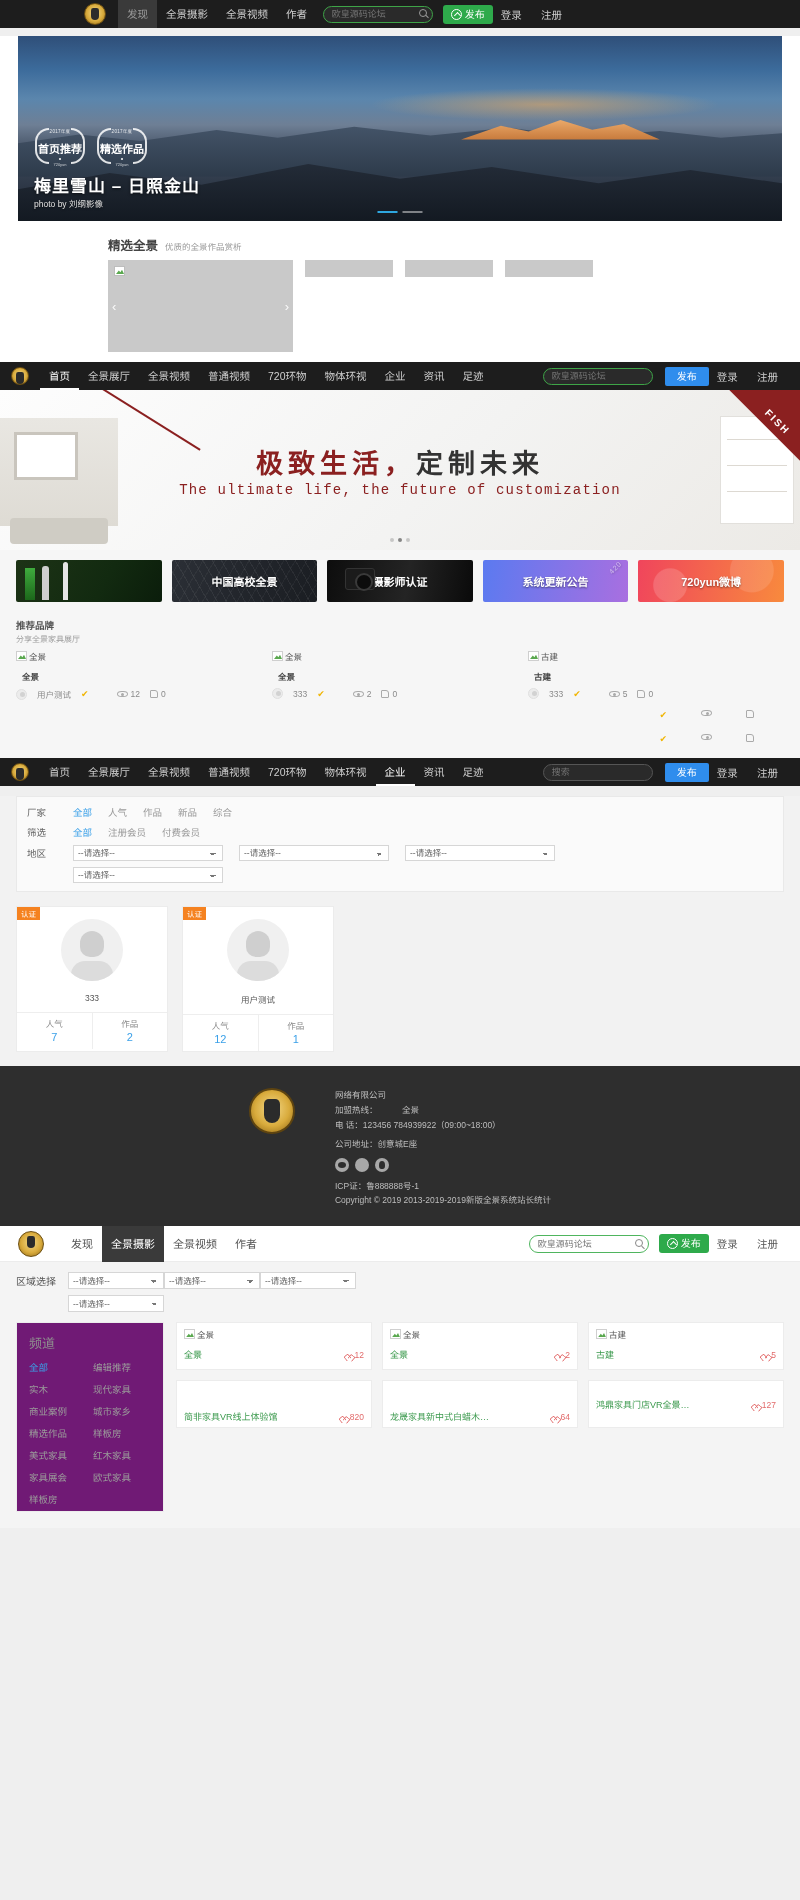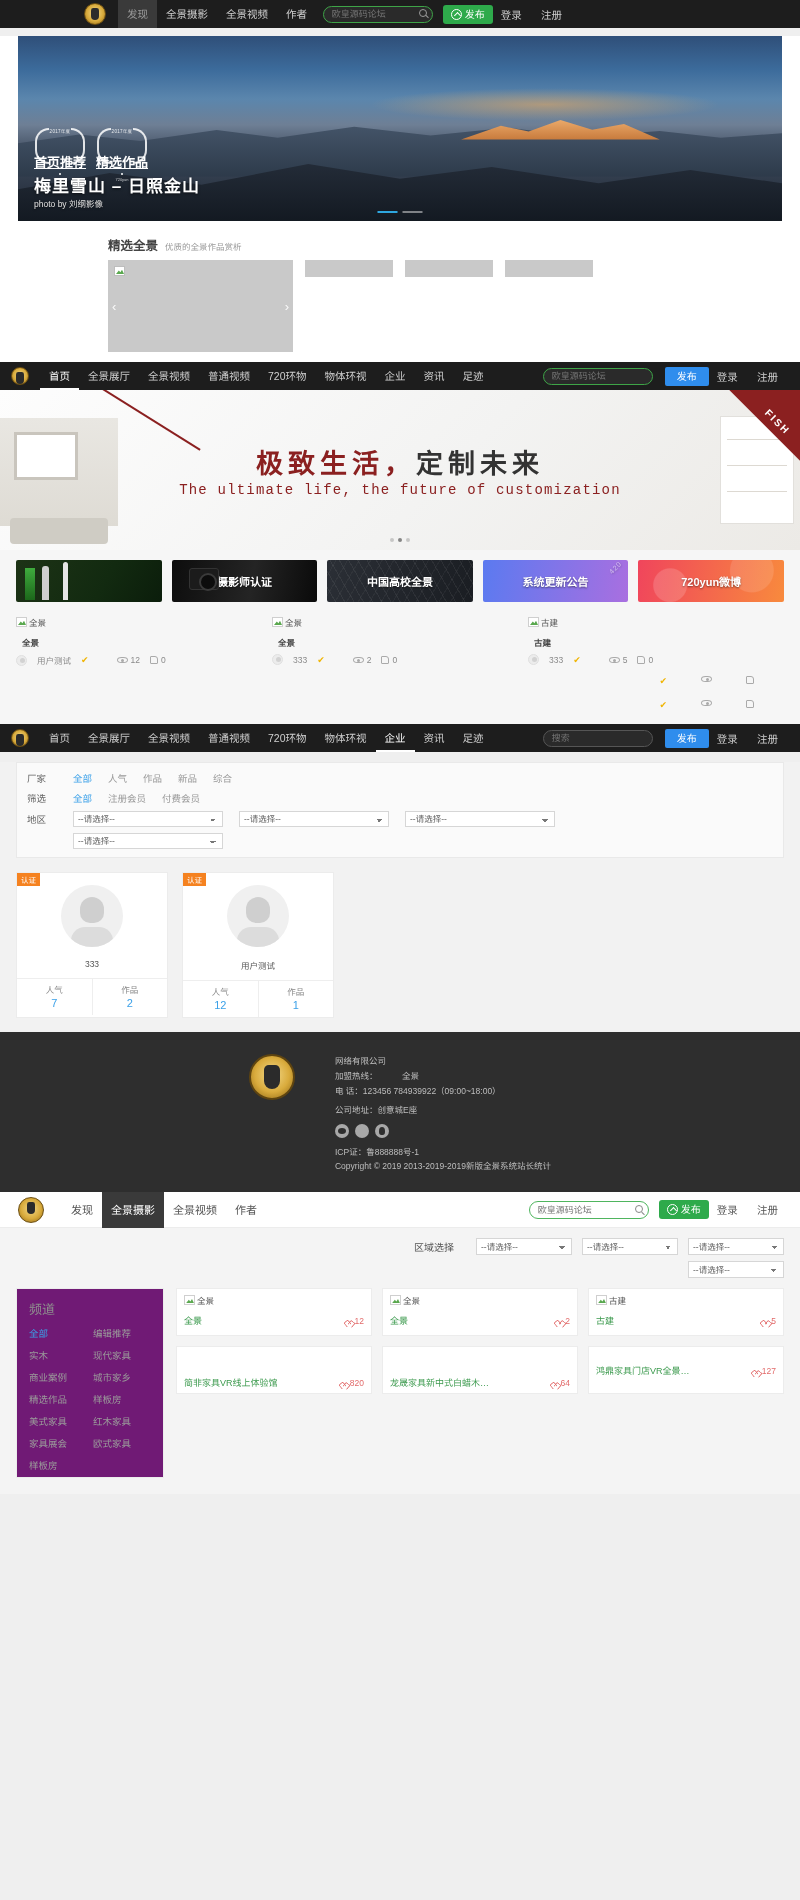--- a/index.html
+++ b/index.html
@@ -51,21 +51,21 @@
     clip-path:polygon(0 40%,8% 24%,16% 36%,26% 16%,34% 30%,44% 10%,54% 26%,64% 12%,74% 28%,84% 18%,92% 30%,100% 22%,100% 100%,0 100%);}
   .hero .peak{position:absolute;right:16%;top:44%;width:26%;height:12%;
     background:linear-gradient(180deg,#f0b070,#c77a3c);
     clip-path:polygon(0 100%,20% 38%,34% 64%,50% 12%,66% 56%,82% 30%,100% 100%);}
   .hero .ridge2{position:absolute;left:0;right:0;top:62%;height:40%;
     background:linear-gradient(180deg,#27303d,#121820);
     clip-path:polygon(0 52%,12% 30%,24% 46%,38% 18%,50% 38%,62% 22%,76% 44%,88% 26%,100% 44%,100% 100%,0 100%);}
   .badges{position:absolute;left:16px;bottom:56px;display:flex;gap:10px;}
   .badge-w{width:52px;height:40px;position:relative;color:#fff;text-align:center;}
   .badge-w .yr{font-size:4.5px;letter-spacing:.3px;margin-top:3px;opacity:.85;}
-  .badge-w .nm{font-size:13px;font-weight:bold;margin-top:18px;text-decoration:underline;}
+  .badge-w .nm{font-size:11px;font-weight:bold;margin-top:6px;}
   .badge-w .dot{width:2px;height:2px;background:#fff;border-radius:50%;margin:2px auto;}
   .badge-w .sub{font-size:4px;opacity:.7;}
   .badge-w:before,.badge-w:after{content:"";position:absolute;top:3px;width:12px;height:32px;
     border:2px solid rgba(255,255,255,.85);}
   .badge-w:before{left:1px;border-right:0;border-radius:14px 0 0 14px;}
   .badge-w:after{right:1px;border-left:0;border-radius:0 14px 14px 0;}
   .hero-title{position:absolute;left:16px;bottom:24px;color:#fff;font-size:17px;font-weight:bold;
     letter-spacing:1px;text-shadow:0 1px 3px rgba(0,0,0,.6);}
   .hero-sub{position:absolute;left:16px;bottom:12px;color:#e2e2e2;font-size:8.5px;
     text-shadow:0 1px 2px rgba(0,0,0,.6);}
@@ -210,21 +210,21 @@
   
   .block4{background:#f4f4f4;padding-bottom:16px;}
   .navbar.light{background:#fff;border-bottom:1px solid #ececec;height:36px;}
   .navbar.light .nav-links a{color:#555;font-size:11px;}
   .navbar.light .nav-links a.active-dark{background:#3a3a3a;color:#fff;height:36px;line-height:36px;}
   .navbar.light .nav-search input{background:#fff;color:#666;border:1px solid #4fb55e;height:18px;width:120px;}
   .navbar.light .nav-search .s-ico{border-color:#888;top:4px;}
   .navbar.light .nav-search .s-ico:after{background:#888;}
   .navbar.light .nav-acct a{color:#555;}
   .region{display:flex;flex-direction:column;gap:6px;padding:10px 16px 0;}
-  .region-row{display:flex;align-items:center;gap:10px;justify-content:flex-end;}
+  .region-row{display:flex;align-items:center;}
   .region-lab{font-size:10px;color:#555;width:52px;}
   .rsel{height:17px;width:96px;border:1px solid #d6d6d6;background:#fff;font-size:8.5px;
     color:#666;padding:0 4px;font-family:inherit;appearance:none;
     background-image:linear-gradient(45deg,transparent 50%,#777 50%),linear-gradient(135deg,#777 50%,transparent 50%);
     background-position:calc(100% - 9px) 7px,calc(100% - 6px) 7px;
     background-size:3px 3px,3px 3px;background-repeat:no-repeat;}
   .b4-body{display:flex;gap:12px;padding:10px 16px 0;}
   .chan{width:148px;background:#701a75;border:1px solid #ececec;padding:10px 12px 14px;height:190px;}
   .chan h4{font-size:13px;color:#8e8e8e;font-weight:normal;margin-bottom:8px;}
   .chan-grid{display:grid;grid-template-columns:1fr 1fr;row-gap:8px;column-gap:6px;}
@@ -375,38 +375,42 @@
       </div>
     </div>
 
     <div class="tiles">
       <div class="tile t-rocket">
         <span class="glow"></span>
           <span class="r1"></span>
           <span class="r2"></span>
         <span></span>
       </div>
+      <div class="tile t-campus">
+        <span class="net"></span>
+        <span>中国高校全景</span>
+      </div>
       <div class="tile t-photo">
         <span class="cam"></span>
         <span>摄影师认证</span>
       </div>
-      <div class="tile t-campus">
-        <span class="net"></span>
-        <span>中国高校全景</span>
-      </div>
       <div class="tile t-sys">
         <span class="num">420</span>
         <span>系统更新公告</span>
       </div>
       <div class="tile t-weibo">
         <span class="swirl"></span>
         <span>720yun微博</span>
       </div>
     </div>
 
+    <div class="brand-head">
+      <h4>推荐品牌</h4>
+      <p>分享全景家具展厅</p>
+    </div>
     <div class="brand-grid">
       <div class="bcard">
         <div class="broken">
           <span class="bi"></span>
           <span>全景</span>
         </div>
         <div class="bname">全景</div>
         <div class="bmeta">
           <span class="av"></span>
           <span>用户测试</span>

